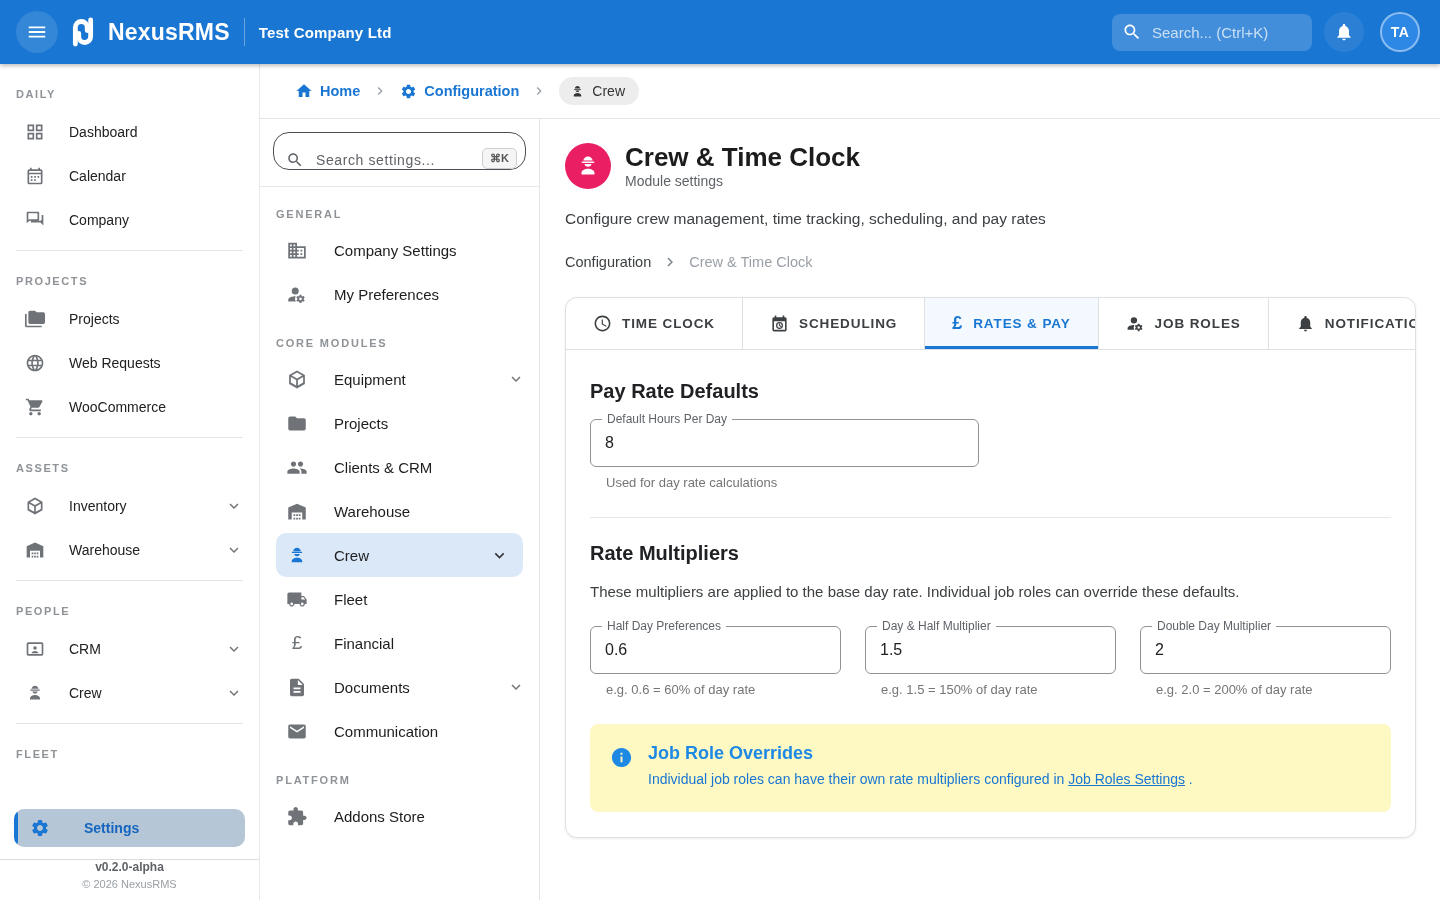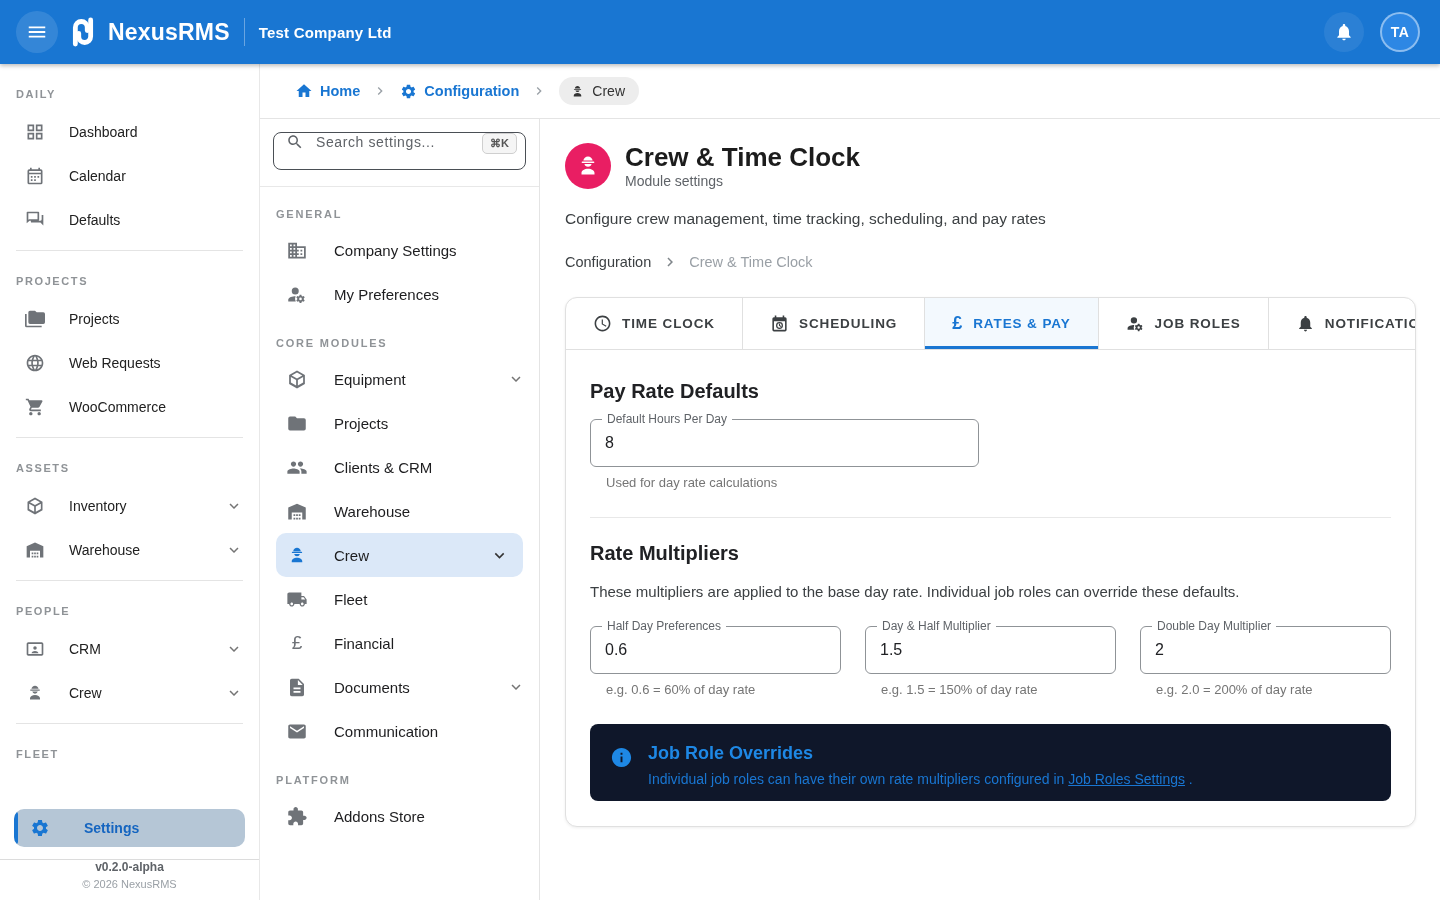--- a/index.html
+++ b/index.html
@@ -54,22 +54,22 @@
   .crumb-bar { height:55px; flex:none; border-bottom:1px solid #e4e4e4; display:flex; align-items:center; padding-left:35px; }
   .crumb-link { display:flex; align-items:center; gap:7px; color:#1976d2; font-size:14.5px; font-weight:600; cursor:pointer; }
   .crumb-sep { color:#9aa0a6; margin:0 12px; }
   .crumb-chip { display:flex; align-items:center; gap:7px; background:#ededed; border-radius:16px;
     padding:6px 14px 6px 11px; color:#333; font-size:14px; font-weight:500; cursor:pointer; }
 
   .content-row { flex:1; display:flex; min-height:0; }
 
   
   .snav { width:280px; flex:none; border-right:1px solid #e4e4e4; overflow:hidden; padding-top:13px; }
-  .snav-search { margin:0 13px; height:38px; border:1.5px solid #4a4f55; border-radius:8px;
-    display:flex; align-items:flex-start; padding:0 8px 0 12px; gap:10px; color:#5f6368; background:#fff; }
+  .snav-search { margin:0 13px; height:38px; border:1.5px solid #4a4f55; border-radius:16px;
+    display:flex; align-items:flex-end; padding:0 8px 0 12px; gap:10px; color:#5f6368; background:#fff; }
   .snav-search input { flex:1; min-width:0; border:none; outline:none; font-size:14px; letter-spacing:.6px;
     color:#333; font-family:inherit; }
   .snav-search input::placeholder { color:#5f6368; }
   .kbd { background:#f5f5f5; border:1px solid #cfcfcf; border-radius:5px; padding:3px 7px;
     font-size:11px; color:#555; font-weight:600; white-space:nowrap; }
   .snav-divider { border-top:1px solid #e8e8e8; margin-top:16px; }
   .snav-title { margin:21px 16px 8px; font-size:11px; font-weight:700; letter-spacing:1.8px; color:#8f9397; }
   .snav-item { height:44px; display:flex; align-items:center; padding:0 14px 0 26px; margin:0; cursor:pointer; }
   .snav-item .nico { color:#6f7378; width:22px; }
   .snav-item .char-ico { width:22px; text-align:center; font-size:19px; color:#6f7378; }
@@ -109,21 +109,21 @@
   .field label { position:absolute; top:-8px; left:11px; background:#fff; padding:0 5px;
     font-size:12px; color:#5f6368; white-space:nowrap; }
   .field input { width:100%; height:100%; border:none; outline:none; background:transparent;
     padding:0 14px; font-size:16px; color:#202124; font-family:inherit; border-radius:6px; }
   .half-w { width:calc(50% - 12px); }
   .helper { margin:8px 0 0 16px; font-size:13px; color:#757575; }
   .hr { border-top:1px solid #e8e8e8; margin:27px 0 24px; }
   .sec-desc { margin-top:18px; font-size:15px; color:#3c4043; }
   .multi-grid { display:grid; grid-template-columns:repeat(3,1fr); column-gap:24px; margin-top:10px; }
 
-  .info-box { margin-top:27px; background:#0f172a; border-radius:8px; padding:19px 20px 14px; display:flex; gap:15px; }
+  .info-box { margin-top:27px; background:#fef9c3; border-radius:8px; padding:19px 20px 25px; display:flex; gap:15px; }
   .info-box .nico { color:#1e88e5; margin-top:3px; }
   .info-title { font-size:18px; font-weight:700; color:#1e88e5; }
   .info-body { margin-top:7px; font-size:14px; color:#1976d2; }
   .info-body a { color:#1976d2; font-weight:500; text-decoration:underline; cursor:pointer; }
 </style>
 </head>
 <body>
 
 <svg width="0" height="0" style="position:absolute">
   <defs>
@@ -230,20 +230,26 @@
   </button>
   <span class="logo-mark">
     <svg class="ic" width="34" height="34">
         <use href="#i-nlogo"></use>
       </svg>
   </span>
   <span class="brand">NexusRMS</span>
   <span class="tb-divider"></span>
   <span class="company">Test Company Ltd</span>
   <div class="tb-spacer"></div>
+  <div class="tb-search">
+    <svg class="ic" width="20" height="20">
+        <use href="#i-search"></use>
+      </svg>
+    <input placeholder="Search... (Ctrl+K)" style="">
+  </div>
   <button class="round-btn bell-btn">
     <svg class="ic" width="20" height="20">
         <use href="#i-bell"></use>
       </svg>
   </button>
   <button class="avatar">TA</button>
 </header>
 
 <div class="app">
 
@@ -258,21 +264,21 @@
     <div class="nav-item">
       <svg class="ic nico" width="20" height="20">
           <use href="#i-cal"></use>
         </svg>
       <span class="nlabel">Calendar</span>
     </div>
     <div class="nav-item">
       <svg class="ic nico" width="20" height="20">
           <use href="#i-forum"></use>
         </svg>
-      <span class="nlabel">Defaults</span>
+      <span class="nlabel">Company</span>
     </div>
     <div class="nav-divider"></div>
 
     <div class="nav-title">PROJECTS</div>
     <div class="nav-item">
       <svg class="ic nico" width="20" height="20">
           <use href="#i-folders"></use>
         </svg>
       <span class="nlabel">Projects</span>
     </div>

